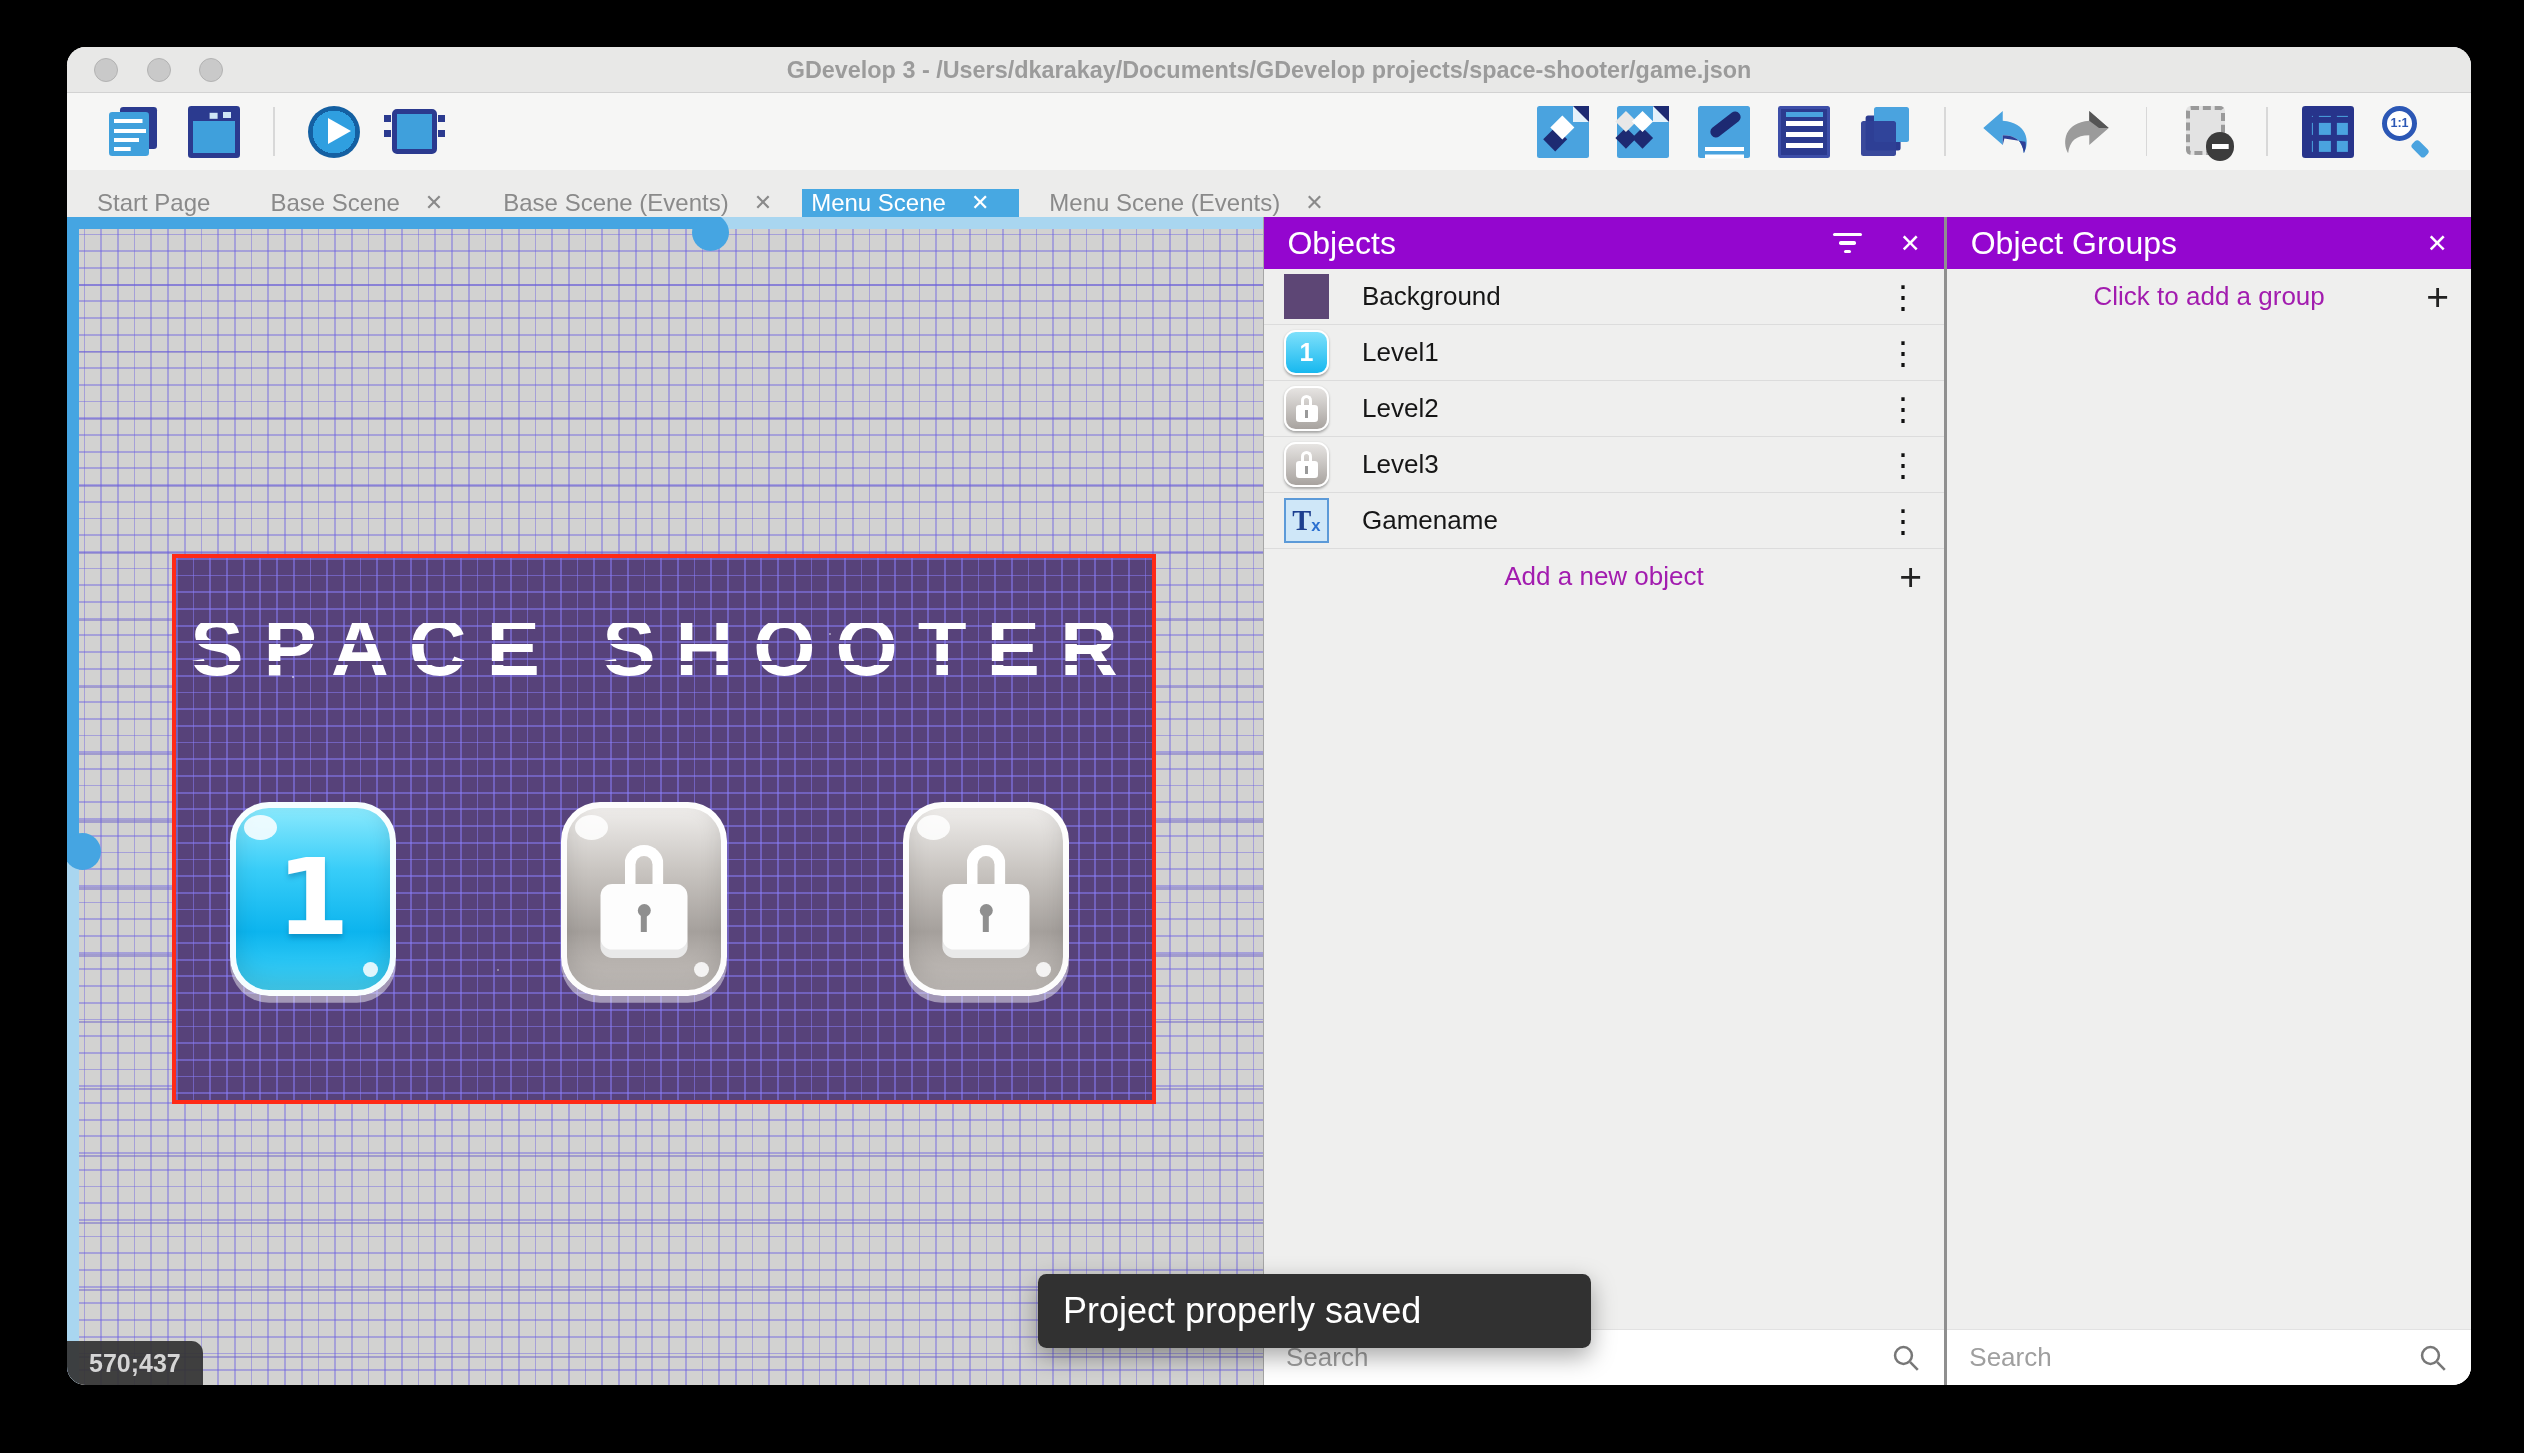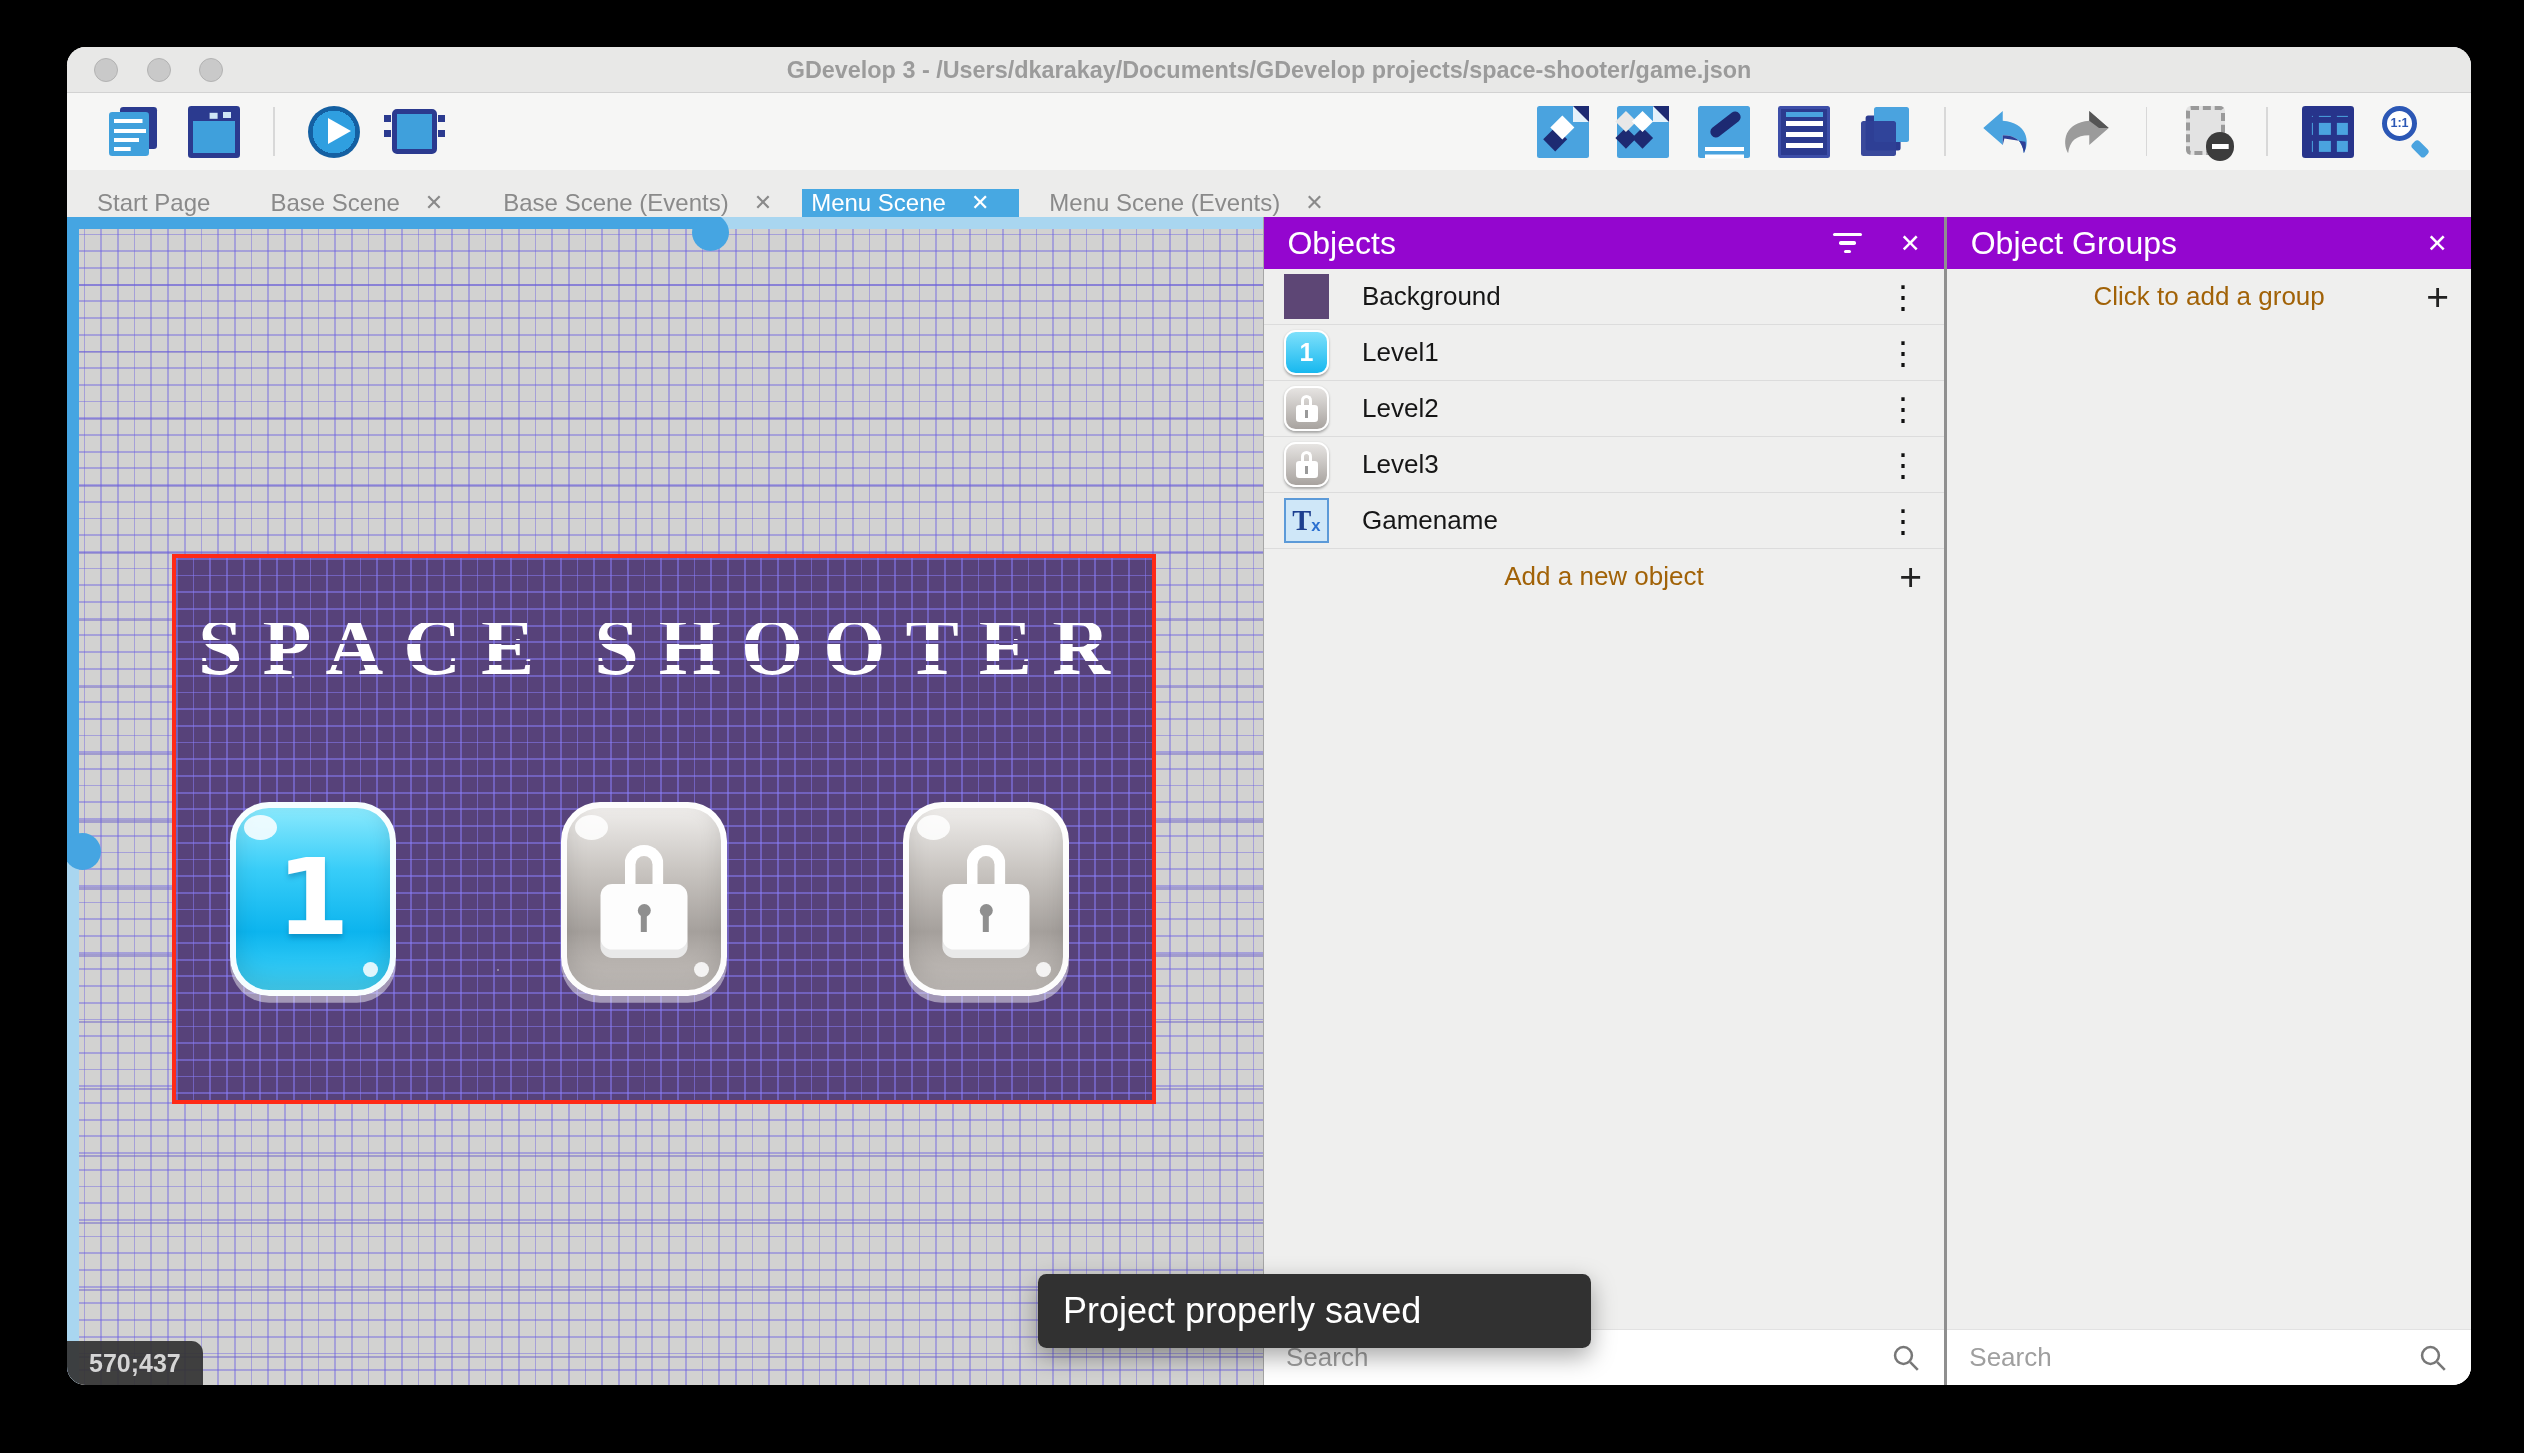--- a/index.html
+++ b/index.html
@@ -102,21 +102,21 @@
   .scene{position:absolute;left:105px;top:337px;width:976px;height:542px;background:#57427a;
     border:4.2px solid #ff2a16;box-sizing:content-box;
     background-image:
       radial-gradient(circle 2.5px at 12% 22%, rgba(255,255,255,.5) 0 40%, transparent 41%),
       radial-gradient(circle 2.5px at 67% 14%, rgba(255,255,255,.4) 0 40%, transparent 41%),
       radial-gradient(circle 2.5px at 86% 62%, rgba(255,255,255,.35) 0 40%, transparent 41%),
       radial-gradient(circle 2.5px at 33% 76%, rgba(255,255,255,.35) 0 40%, transparent 41%),
       repeating-linear-gradient(90deg, rgba(140,128,255,.5) 0 1.7px, transparent 1.7px 16.7px),
       repeating-linear-gradient(180deg, rgba(140,128,255,.5) 0 1.7px, transparent 1.7px 16.7px);}
   .scene-title{position:absolute;left:0;right:0;top:44px;text-align:center;
-    font-family:Liberation Serif, serif;font-weight:700;font-size:80px;letter-spacing:20px;
+    font-family:Liberation Sans, sans-serif;font-weight:700;font-size:80px;letter-spacing:20px;
     color:transparent;
     background-image:repeating-linear-gradient(180deg,#fff 0 16.7px, rgba(255,255,255,0) 16.7px 21px);
     -webkit-background-clip:text;background-clip:text;cursor:pointer;}
   .lvbtn{position:absolute;top:244px;width:166px;height:194px;border-radius:39px;
     border:6.7px solid rgba(255,255,255,.95);box-sizing:border-box;cursor:pointer;
     box-shadow:0 6.7px 0 rgba(255,255,255,.45), inset 0 -11.7px 22px rgba(0,0,0,.12);}
   .lvbtn::before{content:"";position:absolute;left:8.4px;top:6.7px;width:33px;height:25px;border-radius:50%;
     background:rgba(255,255,255,.85);}
   .lvbtn::after{content:"";position:absolute;right:11.7px;bottom:13.4px;width:15px;height:15px;border-radius:50%;
     background:rgba(255,255,255,.85);}
@@ -164,21 +164,21 @@
   .mini-lock .mb{width:22px;height:16.7px;background:#fff;border-radius:3.3px;position:relative;}
   .mini-lock .mb::after{content:"";position:absolute;left:9.2px;top:5px;width:3.3px;height:7.5px;background:#9a9a9a;}
   .th-text{background:#cfe7f8;border:2.5px solid #5c9ad8;display:flex;align-items:center;justify-content:center;
     font-weight:700;color:#1d3f8f;}
   .th-text .T{font-size:28.5px;font-family:"Liberation Serif",serif;}
   .th-text .x{font-size:16.7px;color:#2a6fd0;margin-top:10px;}
   .obj-label{font-size:26px;color:#161616;flex:1;}
   .kebab{font-size:32px;color:#111;padding:0 25px;cursor:pointer;}
   .add-row{position:relative;height:55px;flex:0 0 auto;cursor:pointer;}
   .add-label{position:absolute;left:0;right:0;top:0;height:55px;display:flex;align-items:center;justify-content:center;
-    color:#a16207;font-size:26px;}
+    color:#a21caf;font-size:26px;}
   .add-plus{position:absolute;right:22px;top:0;height:55px;display:flex;align-items:center;font-size:39px;color:#222;font-weight:400;}
   .panel-fill{flex:1;}
   .searchbar{height:55px;background:#fff;border-top:0.8px solid #e2e2e2;display:flex;align-items:center;flex:0 0 auto;}
   .searchbar input{flex:1;border:none;outline:none;font-size:26px;color:#444;padding-left:22px;background:transparent;
     font-family:"Liberation Sans",sans-serif;}
   .searchbar input::placeholder{color:#9f9f9f;}
   .searchbar svg{margin-right:22px;flex:0 0 auto;}
 </style>
 </head>
 <body>

